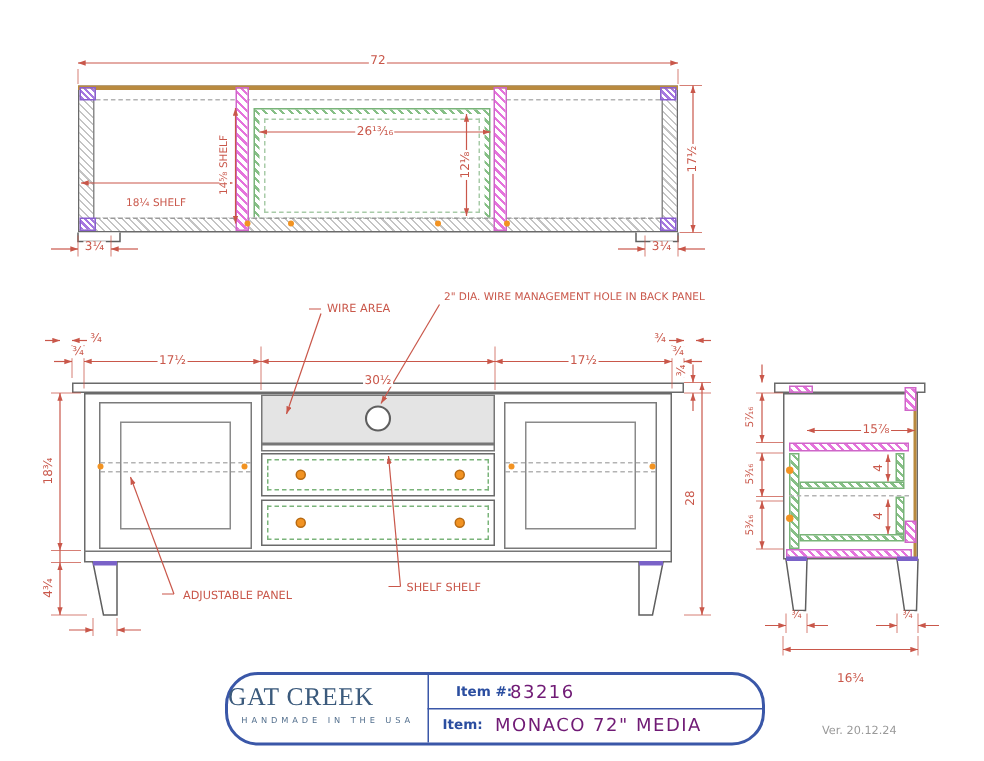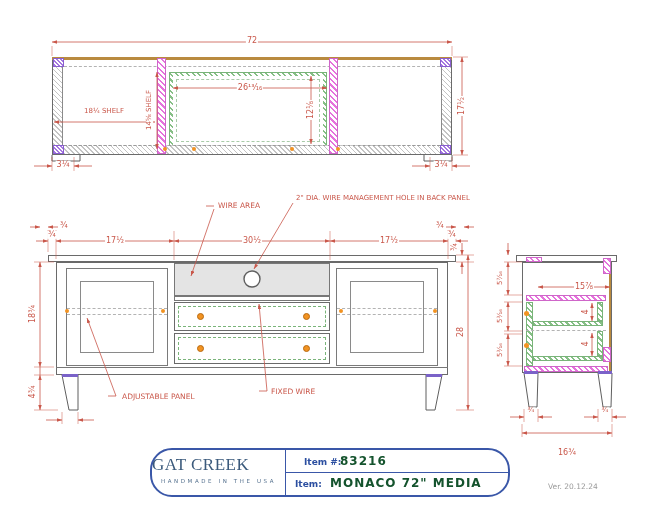--- a/index.html
+++ b/index.html
@@ -16,21 +16,21 @@
   .gdash{border:1px dashed #7ab47a;background:transparent;}
   .dl{position:absolute;z-index:5;transform:translate(-50%,-50%);background:#fff;
       padding:0 1px;font-size:8px;line-height:1.05;color:#c9574a;white-space:nowrap;}
   .rot{transform:translate(-50%,-50%) rotate(-90deg);}
   .note{position:absolute;z-index:5;font-size:7.5px;line-height:1;color:#c9574a;white-space:nowrap;}
   .knob{position:absolute;z-index:4;width:7px;height:7px;border-radius:50%;
         background:#f29322;border:1px solid #b86a12;box-sizing:border-box;}
   .pin{position:absolute;z-index:4;width:4px;height:4px;border-radius:50%;background:#f29322;}
   .tb{position:absolute;z-index:6;border:2px solid #3a57a8;border-radius:22px;background:#fff;}
   .tb .lbl{position:absolute;font-size:9px;font-weight:bold;color:#2b4ea0;}
-  .tb .val{position:absolute;font-size:12px;font-weight:bold;color:#14532d;letter-spacing:1px;}
+  .tb .val{position:absolute;font-size:12px;font-weight:normal;color:#701a75;letter-spacing:1px;}
 </style>
 </head>
 <body>
 
 <div class="sheet">
 
   <div class="abs frame" style="left:52px;top:57px;width:400px;height:98px;z-index:1"></div>
   <div class="abs" style="left:52px;top:57px;width:400px;height:3px;background:#b98a3f;z-index:2"></div>
   <div class="abs hgray" style="left:53px;top:60px;width:10px;height:94px;border-right:1px solid #8a8a8a;z-index:1"></div>
   <div class="abs hgray" style="left:441px;top:60px;width:10px;height:94px;border-left:1px solid #8a8a8a;z-index:1"></div>
@@ -171,39 +171,39 @@
       <line x1="612" y1="417" x2="626" y2="417" marker-start="url(#m)"></line>
       <line x1="522" y1="433" x2="612" y2="433" marker-start="url(#m)" marker-end="url(#m)"></line>
     </g>
   </svg>
 
   <span class="dl" style="left:252px;top:41px">72</span>
   <span class="dl rot" style="left:462px;top:106px">17½</span>
   <span class="dl" style="left:250px;top:88px">26¹³⁄₁₆</span>
   <span class="dl rot" style="left:311px;top:110px">12⅛</span>
   <span class="dl rot" style="left:150px;top:110px;font-size:7px">14⅝ SHELF</span>
-  <span class="dl" style="left:104px;top:112px;font-size:7px">18¼ SHELF</span>
+  <span class="dl" style="left:104px;top:136px;font-size:7px">18¼ SHELF</span>
   <span class="dl" style="left:63px;top:165px">3¼</span>
   <span class="dl" style="left:441px;top:165px">3¼</span>
 
   <span class="dl" style="left:64px;top:226px">¾</span>
   <span class="dl" style="left:440px;top:226px">¾</span>
   <span class="dl" style="left:52px;top:235px">¾</span>
   <span class="dl" style="left:115px;top:241px">17½</span>
-  <span class="dl" style="left:252px;top:241px">30½</span>
+  <span class="dl" style="left:252px;top:254px">30½</span>
   <span class="dl" style="left:389px;top:241px">17½</span>
   <span class="dl" style="left:452px;top:235px">¾</span>
   <span class="dl rot" style="left:33px;top:314px">18¾</span>
   <span class="dl rot" style="left:33px;top:392px">4¾</span>
   <span class="dl rot" style="left:455px;top:247px">¾</span>
   <span class="dl rot" style="left:461px;top:332px">28</span>
   <span class="note" style="left:218px;top:202px">WIRE AREA</span>
   <span class="note" style="left:296px;top:195px;font-size:7px">2" DIA. WIRE MANAGEMENT HOLE IN BACK PANEL</span>
   <span class="note" style="left:122px;top:393px">ADJUSTABLE PANEL</span>
-  <span class="note" style="left:271px;top:388px">FIXED WIRE</span>
+  <span class="note" style="left:271px;top:388px">SHELF SHELF</span>
 
   <span class="dl" style="left:584px;top:287px">15⅞</span>
   <span class="dl rot" style="left:501px;top:278px;font-size:7px">5⁷⁄₁₆</span>
   <span class="dl rot" style="left:501px;top:316px;font-size:7px">5³⁄₁₆</span>
   <span class="dl rot" style="left:501px;top:350px;font-size:7px">5³⁄₁₆</span>
   <span class="dl rot" style="left:586px;top:312px">4</span>
   <span class="dl rot" style="left:586px;top:344px">4</span>
   <span class="dl" style="left:531px;top:411px;font-size:7px">¾</span>
   <span class="dl" style="left:605px;top:411px;font-size:7px">¾</span>
   <span class="dl" style="left:567px;top:453px">16¾</span>

